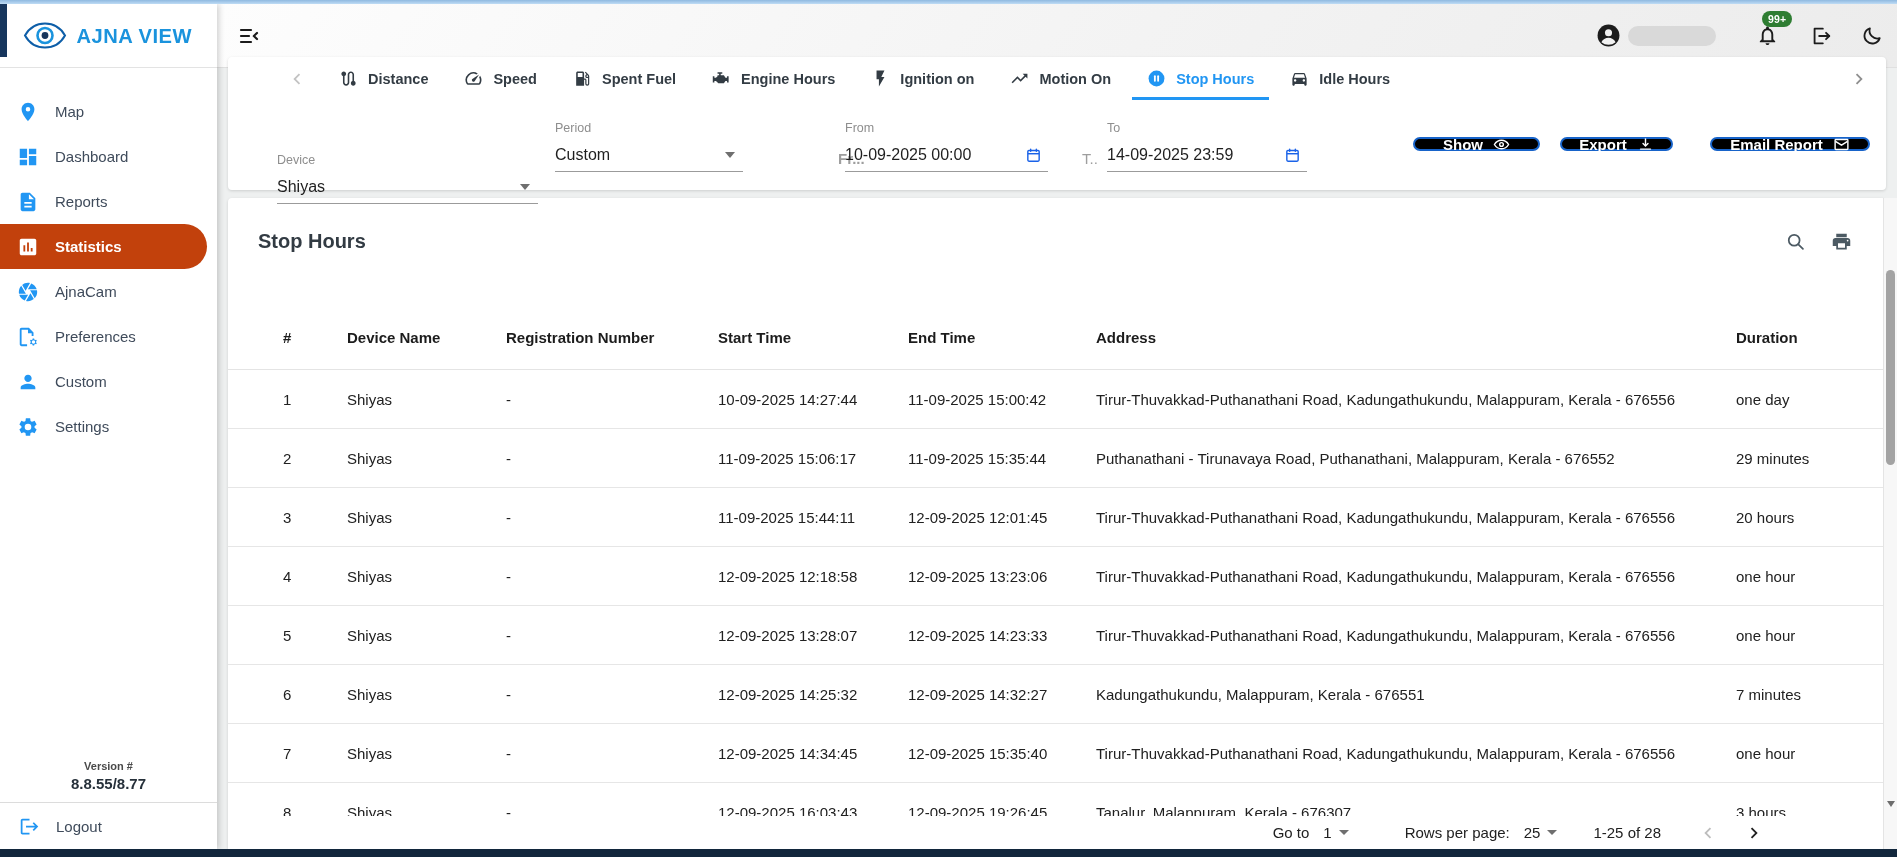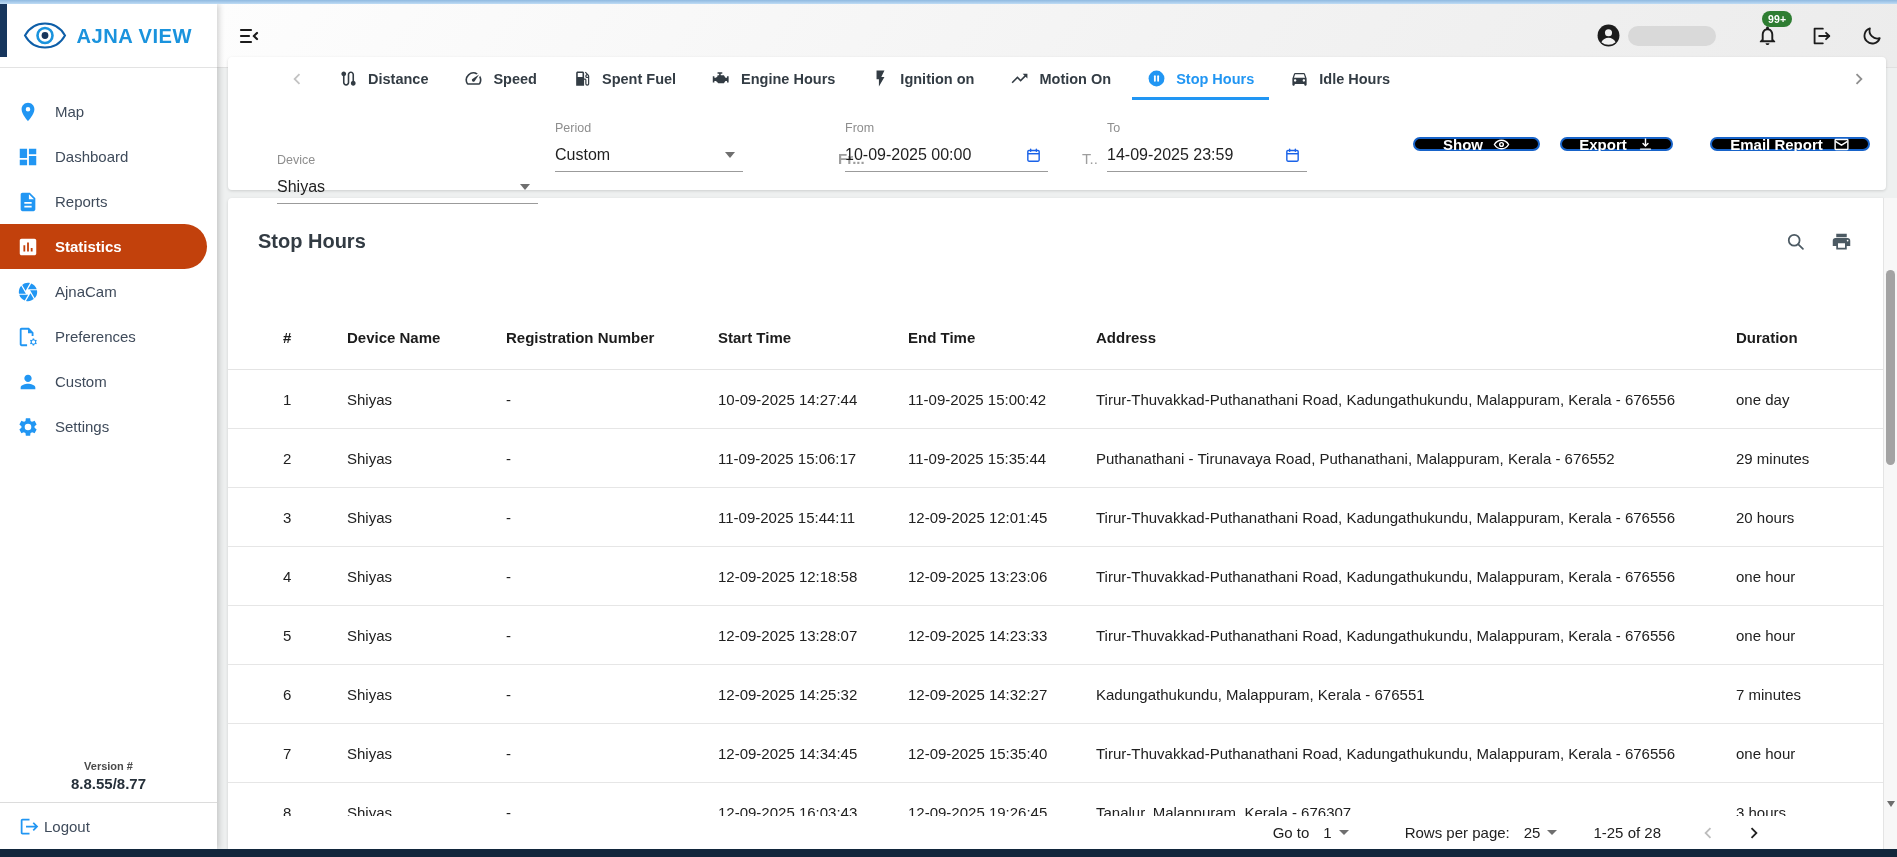--- a/index.html
+++ b/index.html
@@ -18,21 +18,21 @@
   .side-item { height:45px; display:flex; align-items:center; gap:16px; padding-left:17px; cursor:pointer; color:#2196f3; }
   .side-item .icon { width:22px; height:22px; flex:0 0 22px; }
   .side-label { font-size:15px; color:#3f4b5b; }
   .side-item.active { background:#c2410c; margin-right:10px; border-radius:0 24px 24px 0; color:#fff; }
   .side-item.active .side-label { color:#fff; font-weight:600; }
   .side-spacer { flex:1; }
   .version { text-align:center; padding-bottom:10px; }
   .version-label { font-size:11px; font-weight:700; color:#4a4a4a; }
   .version-value { font-size:15px; font-weight:700; color:#26303a; margin-top:3px; }
   .side-divider { height:1px; background:#dcdcdc; }
-  .logout-row { height:46px; display:flex; align-items:center; gap:4px; padding-left:19px; cursor:pointer; color:#2196f3; }
+  .logout-row { height:46px; display:flex; align-items:center; gap:16px; padding-left:19px; cursor:pointer; color:#2196f3; }
   .logout-row .icon { width:21px; height:21px; }
   .logout-label { font-size:15px; color:#3f4b5b; }
 
   
   .main { flex:1; position:relative; height:100%; }
   .topbar { height:64px; background:linear-gradient(125deg,#fdfdfd 0%,#f3f3f3 55%,#ececec 100%); border-bottom:1px solid #e0e0e0; display:flex; align-items:center; padding:0 14px 0 20px; }
   .menu-icon { width:24px; height:24px; cursor:pointer; }
   .topbar-right { margin-left:auto; display:flex; align-items:center; }
   .avatar { width:25px; height:25px; }
   .skeleton-pill { width:88px; height:20px; background:#d9d9d9; border-radius:11px; margin-left:7px; }

